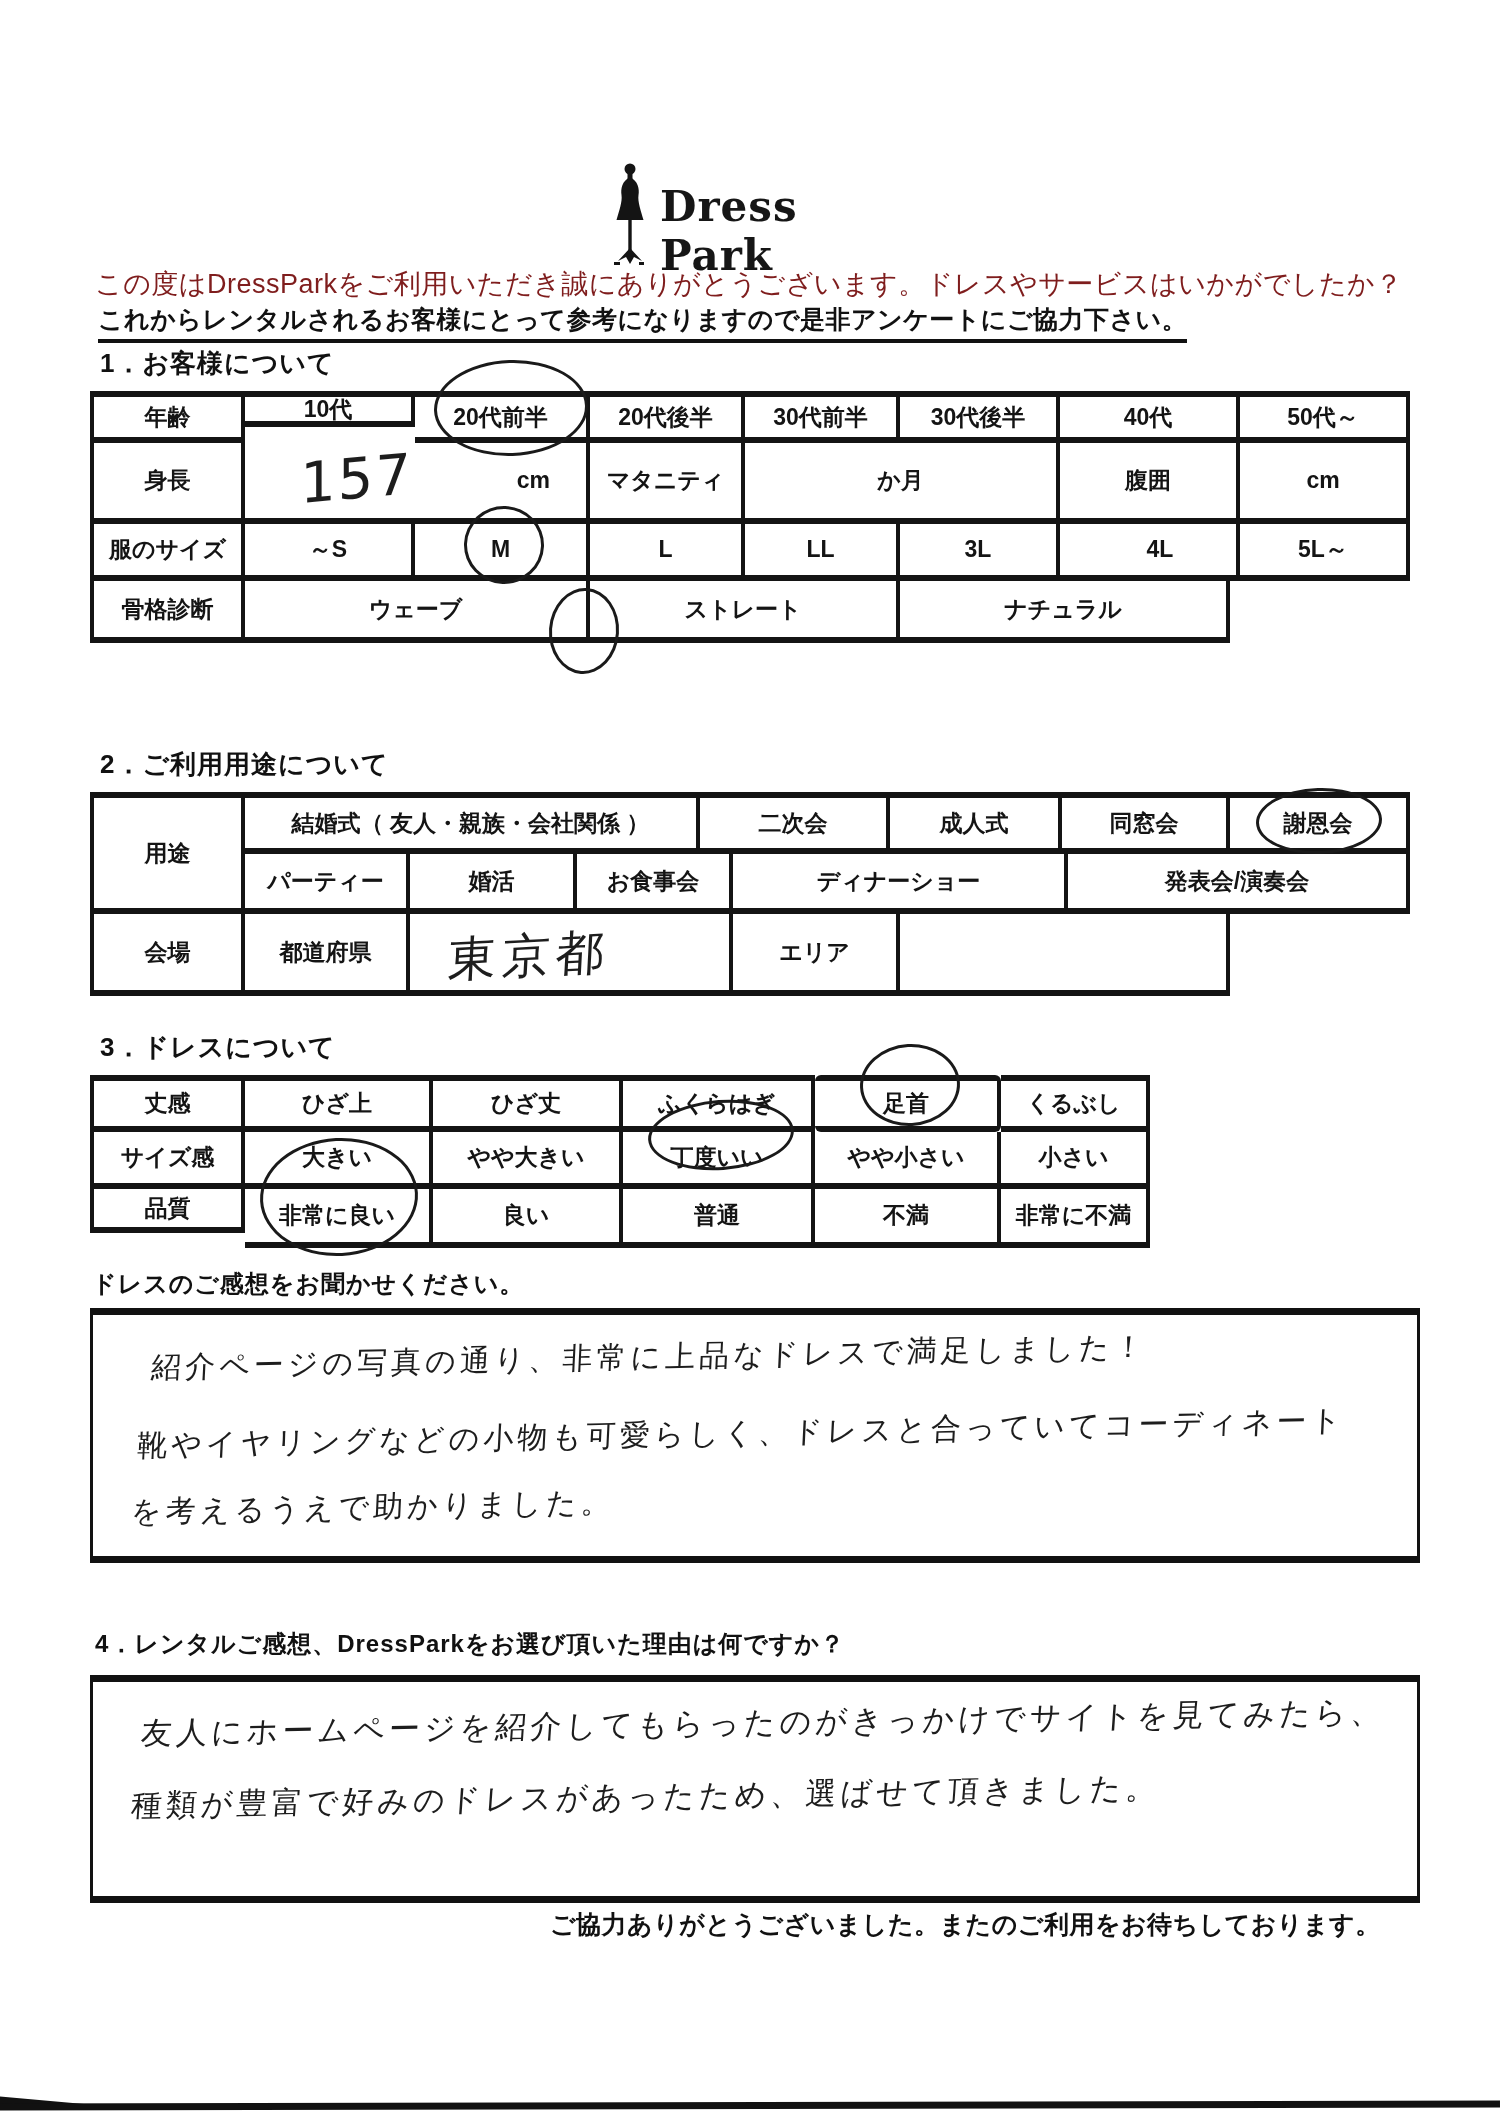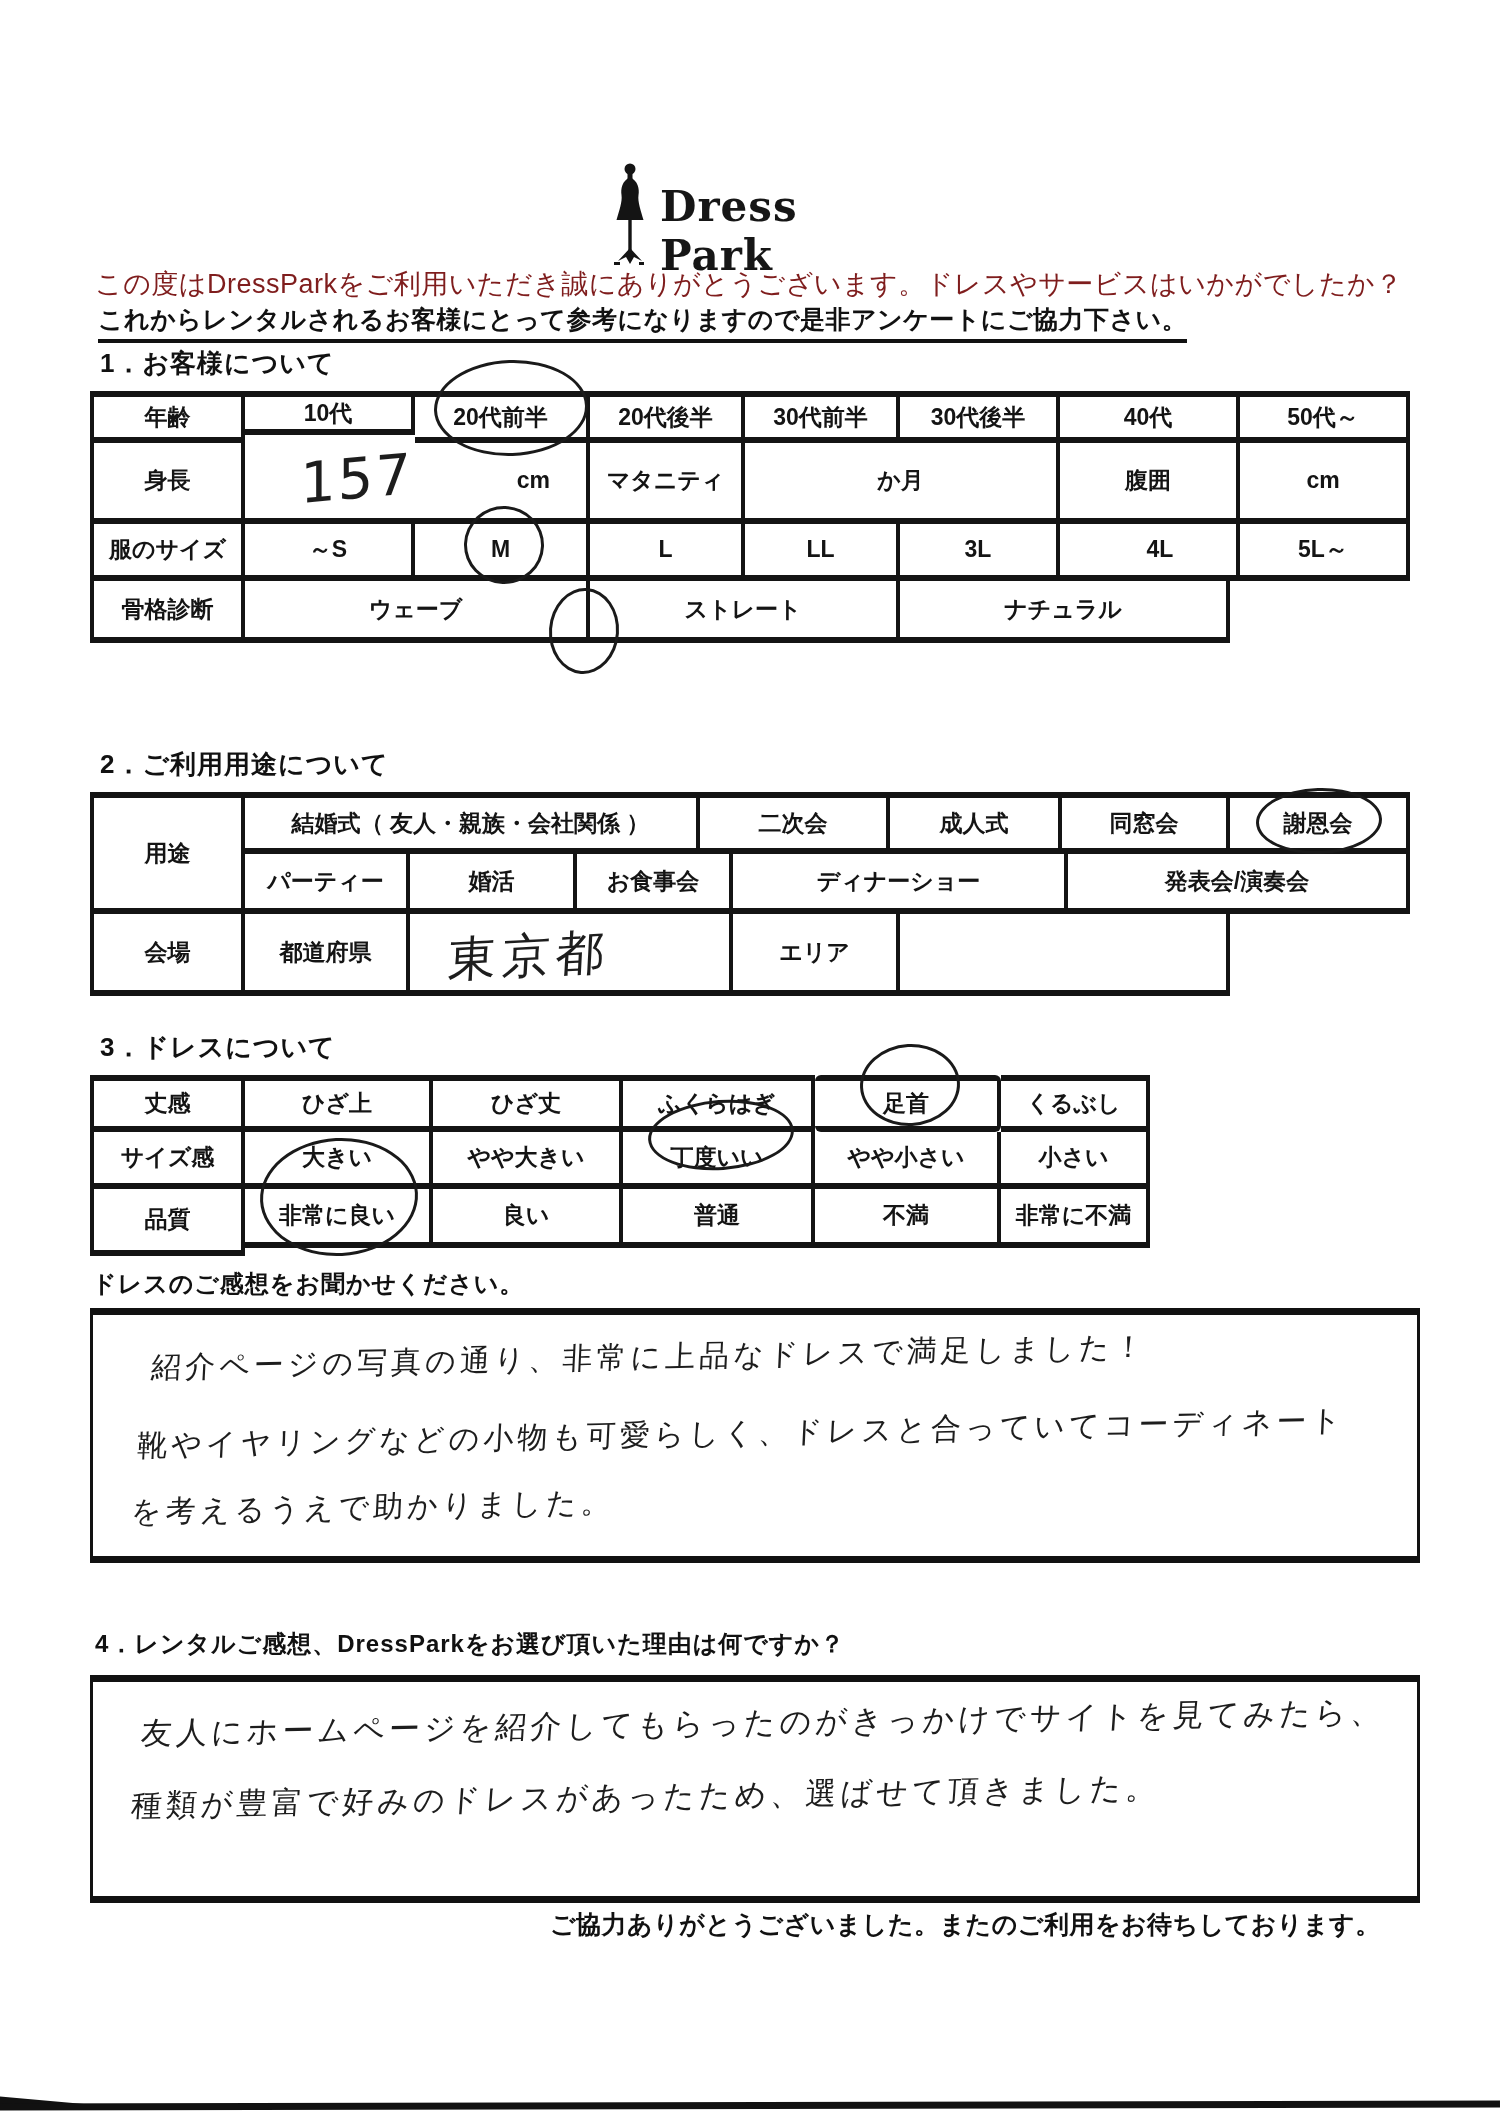--- a/index.html
+++ b/index.html
@@ -69,21 +69,21 @@
   </div>
 
   <div class="abs intro1" style="left:95px; top:266px;">この度はDressParkをご利用いただき誠にありがとうございます。ドレスやサービスはいかがでしたか？</div>
   <div class="abs intro2" style="left:98px; top:303px;">これからレンタルされるお客様にとって参考になりますので是非アンケートにご協力下さい。</div>
 
   <div class="abs sec-title" style="left:100px; top:346px;">1．お客様について</div>
 
   <div class="tbl" style="left:90px; top:391px;">
     <div class="trow">
       <div class="cell first topb" style="width:155px; height:52px;">年齢</div>
-      <div class="cell topb" style="width:170px; height:44px;">10代</div>
+      <div class="cell topb" style="width:170px; height:36px;">10代</div>
       <div class="cell topb" style="width:175px; height:52px;">20代前半</div>
       <div class="cell topb" style="width:155px; height:52px;">20代後半</div>
       <div class="cell topb" style="width:155px; height:52px;">30代前半</div>
       <div class="cell topb" style="width:160px; height:52px;">30代後半</div>
       <div class="cell topb" style="width:180px; height:52px;">40代</div>
       <div class="cell topb" style="width:170px; height:52px;">50代～</div>
     </div>
     <div class="trow">
       <div class="cell first" style="width:155px; height:81px;">身長</div>
       <div class="cell cm-right" style="width:345px; height:81px;">
@@ -162,21 +162,21 @@
     </div>
     <div class="trow">
       <div class="cell first" style="width:155px; height:57px;">サイズ感</div>
       <div class="cell" style="width:188px; height:57px;">大きい</div>
       <div class="cell" style="width:190px; height:57px;">やや大きい</div>
       <div class="cell" style="width:192px; height:57px;">丁度いい</div>
       <div class="cell" style="width:186px; height:57px;">やや小さい</div>
       <div class="cell" style="width:149px; height:57px;">小さい</div>
     </div>
     <div class="trow">
-      <div class="cell first" style="width:155px; height:67px;">品質</div>
+      <div class="cell first" style="width:155px; height:44px;">品質</div>
       <div class="cell" style="width:188px; height:59px;">非常に良い</div>
       <div class="cell" style="width:190px; height:59px;">良い</div>
       <div class="cell" style="width:192px; height:59px;">普通</div>
       <div class="cell" style="width:186px; height:59px;">不満</div>
       <div class="cell" style="width:149px; height:59px;">非常に不満</div>
     </div>
   </div>
 
   <div class="abs sec-title" style="left:92px; top:1268px; font-size:24px;">ドレスのご感想をお聞かせください。</div>
 

